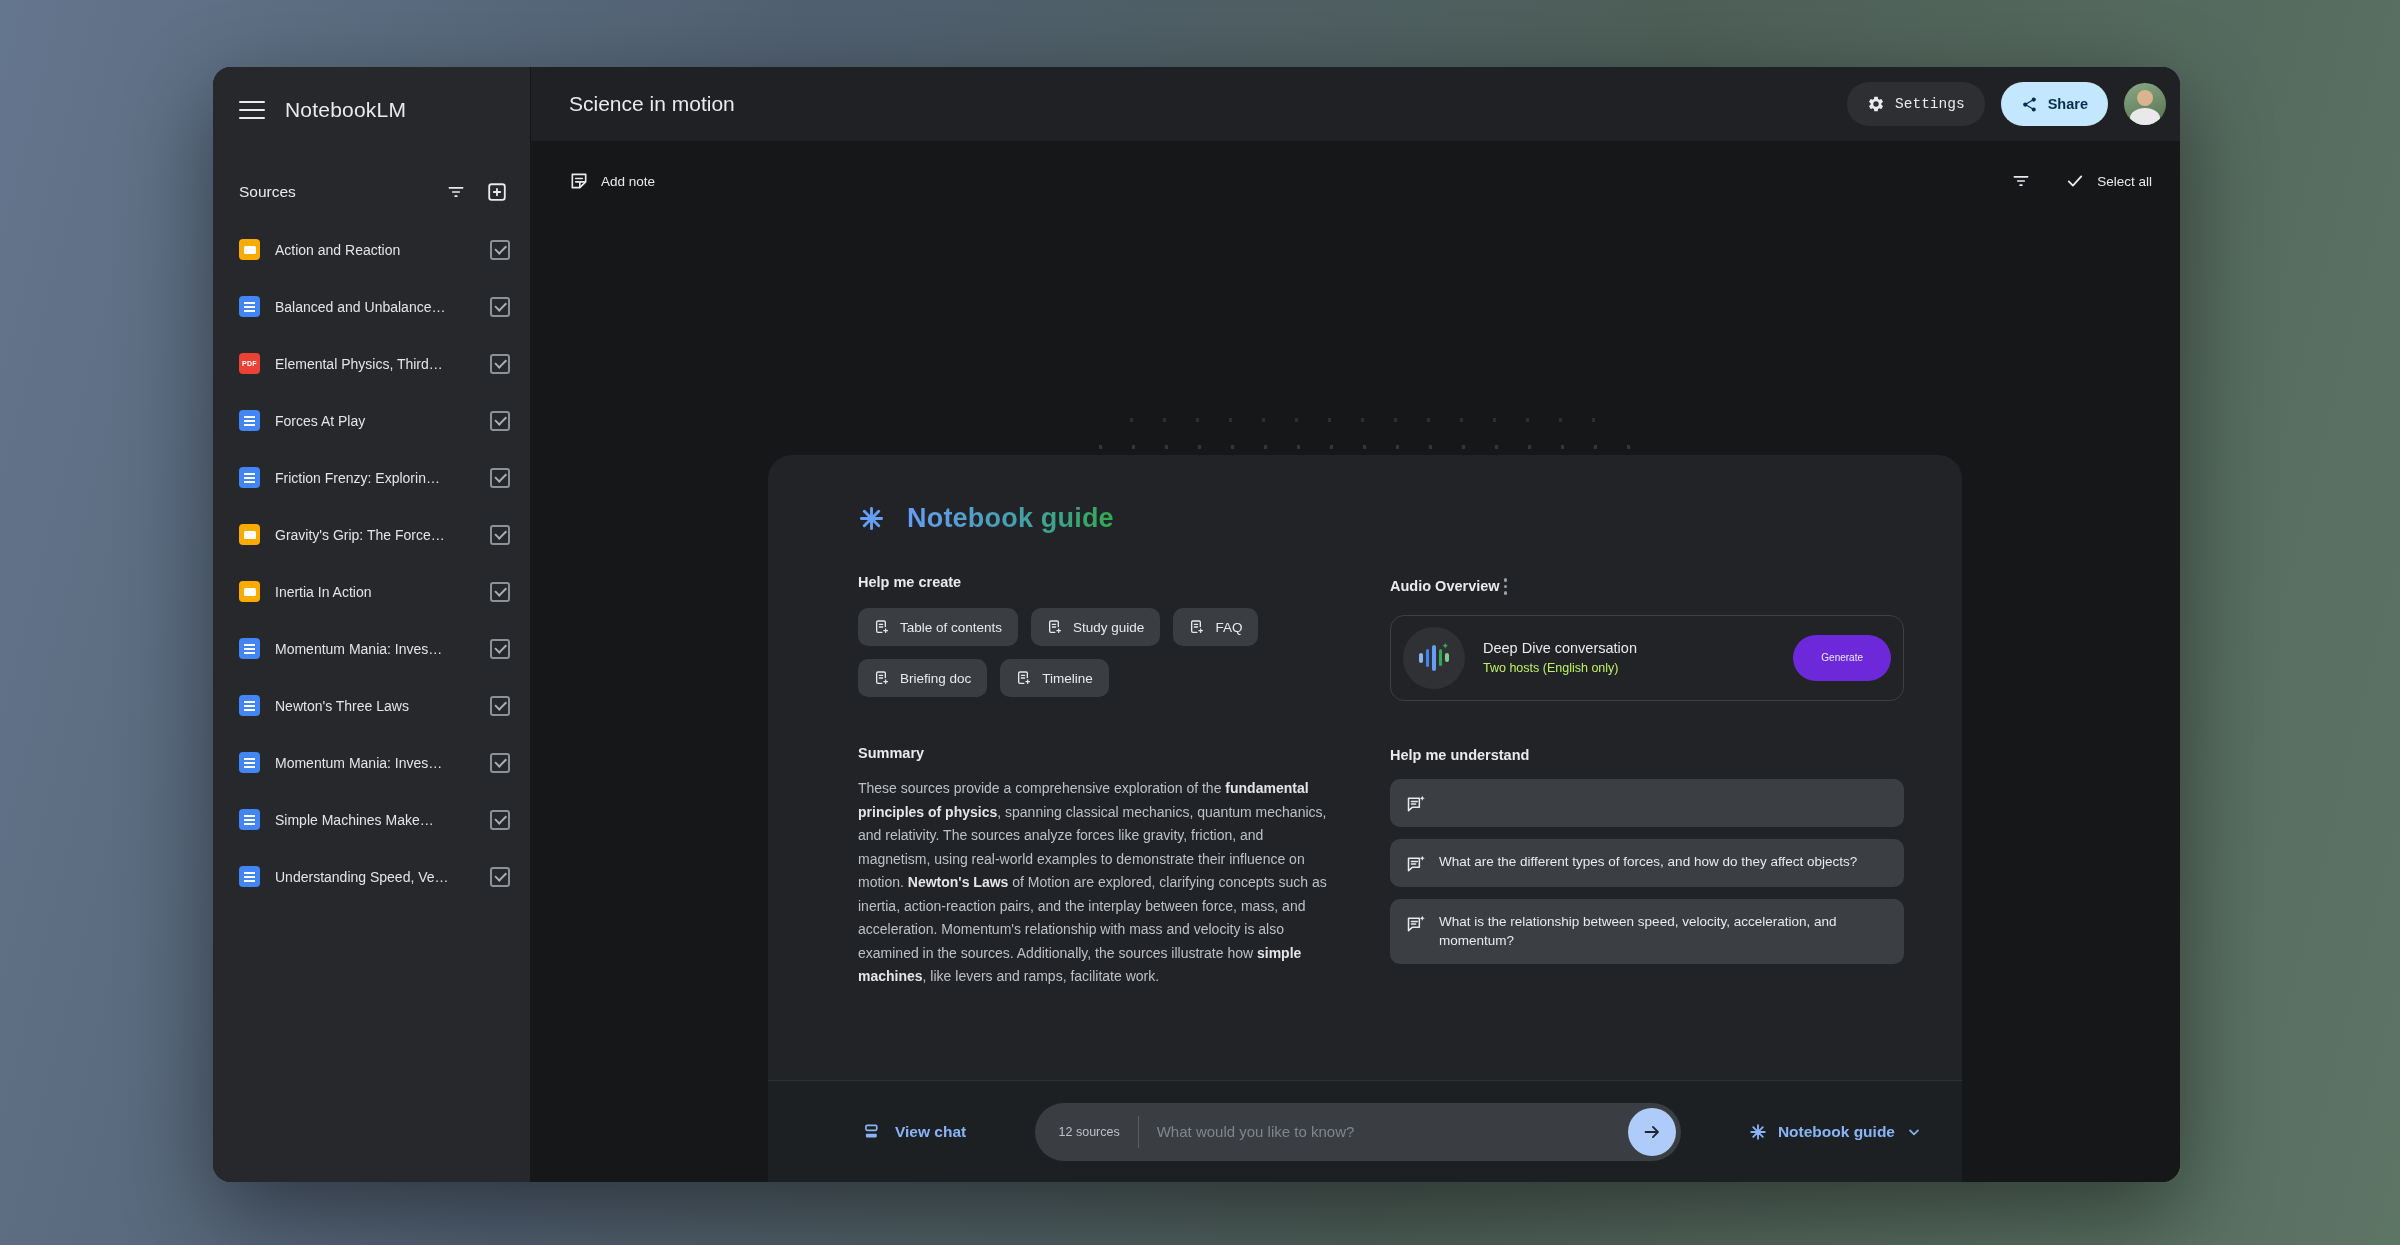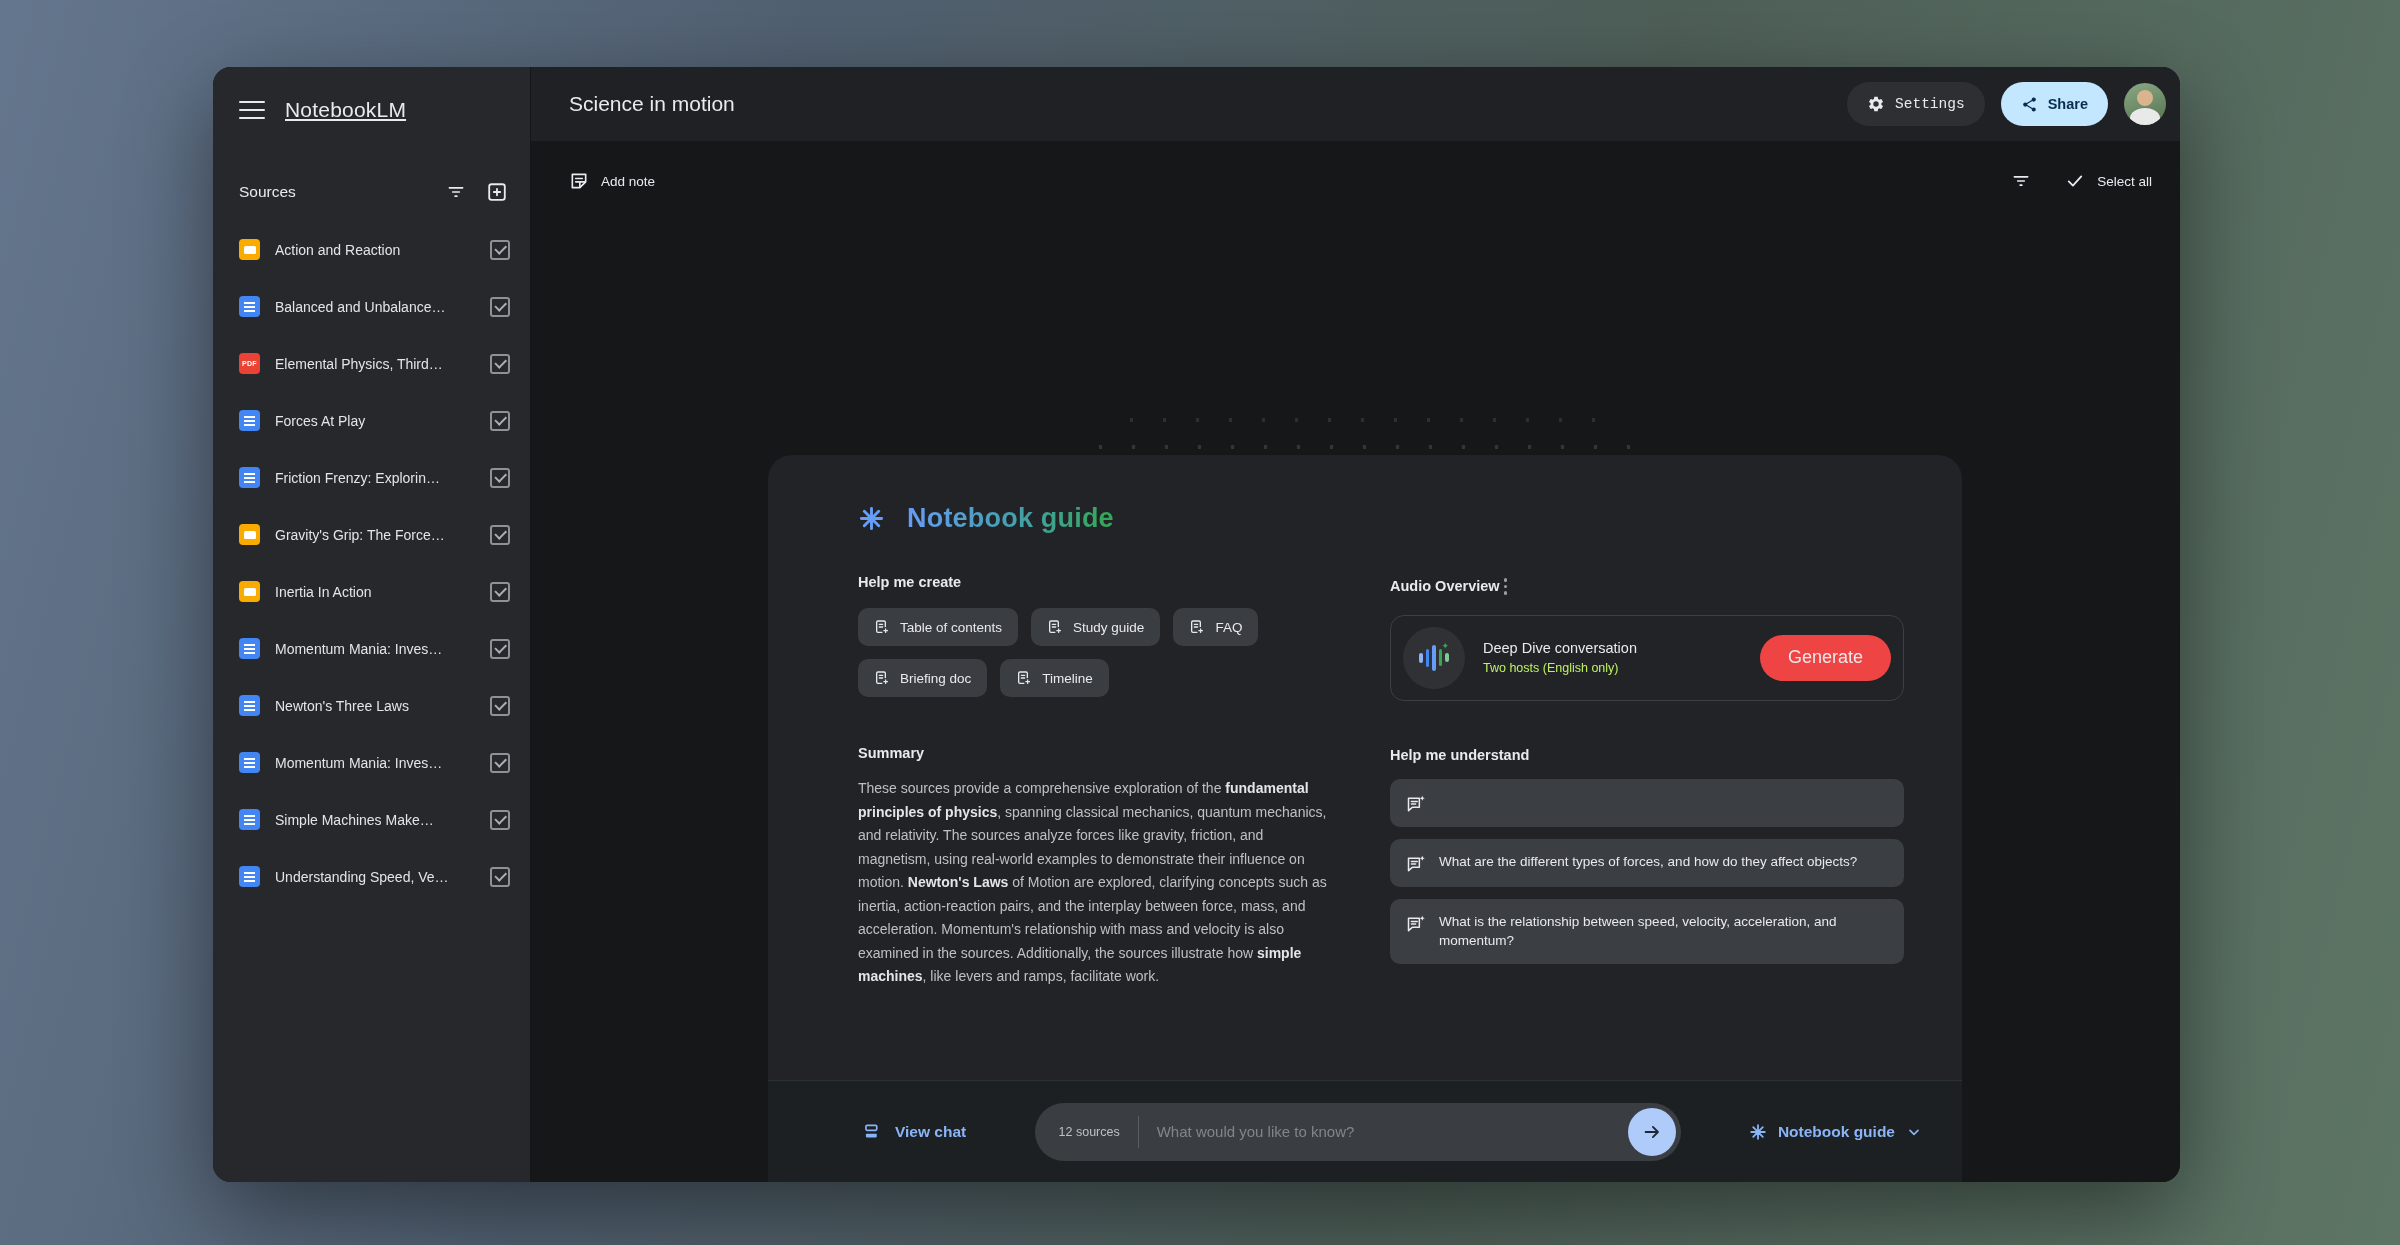--- a/index.html
+++ b/index.html
@@ -8,21 +8,21 @@
     background:linear-gradient(104deg,#64768d 0%,#516071 30%,#4e5f58 62%,#5d7565 100%); }
   .window { position:absolute; left:213px; top:67px; width:1967px; height:1115px;
     border-radius:18px; overflow:hidden; display:flex; background:#161719;
     box-shadow:0 30px 90px rgba(0,0,0,.45); }
 
   
   .sidebar { width:318px; background:#26282b; border-right:1px solid rgba(0,0,0,.45); flex:none; display:flex; flex-direction:column; }
   .sb-header { height:86px; display:flex; align-items:center; padding:0 24px 0 26px; gap:20px; }
   .hamburger { width:26px; height:18px; display:flex; flex-direction:column; justify-content:space-between; cursor:pointer; background:none; border:none; }
   .hamburger i { display:block; height:2.4px; border-radius:2px; background:#e8eaed; }
-  .app-title { color:#e8eaed; font-size:21px; letter-spacing:.2px;text-decoration:underline; }
+  .app-title { color:#e8eaed; font-size:21px; letter-spacing:.2px; }
   .sources-header { margin-top:16px; height:46px; display:flex; align-items:center; padding:0 22px 0 26px; }
   .sources-title { color:#e8eaed; font-size:15.5px; }
   .sb-actions { margin-left:auto; display:flex; align-items:center; gap:20px; }
   .icon-btn { background:none; border:none; cursor:pointer; display:flex; align-items:center; justify-content:center; }
   .source-list { list-style:none; margin-top:6px; }
   .source-row { height:57px; display:flex; align-items:center; gap:15px; padding:0 20px 0 26px; cursor:pointer; }
   .src-icon { width:21px; height:21px; border-radius:4px; flex:none; position:relative; }
   .src-icon.t-doc { background:#4285f4; }
   .src-icon.t-doc::after { content:""; position:absolute; left:5px; top:5.5px; width:11px; height:2px; background:#fff;
       box-shadow:0 4px 0 #fff, 0 8px 0 #fff; }
@@ -84,21 +84,21 @@
   .audio-disc i { display:block; width:3.5px; border-radius:2px; }
   .audio-disc i:nth-child(1){ height:10px; background:#8ab4f8; }
   .audio-disc i:nth-child(2){ height:18px; background:#4285f4; }
   .audio-disc i:nth-child(3){ height:26px; background:#669df6; }
   .audio-disc i:nth-child(4){ height:17px; background:#34a853; }
   .audio-disc i:nth-child(5){ height:9px;  background:#81c995; }
   .audio-spark { position:absolute; right:16px; top:15px; color:#34a853; font-size:9px; line-height:1; }
   .audio-title { color:#e8eaed; font-size:14.5px; }
   .audio-sub { color:#bef264; font-size:12.5px; margin-top:5px; }
   .generate-btn { margin-left:auto; height:46px; padding:0 28px; border-radius:23px; border:none;
-      background:#ef4444; color:#e8eaed; font-size:18px; cursor:pointer; font-family:inherit; }
+      background:#6d28d9; color:#e8eaed; font-size:10px; cursor:pointer; font-family:inherit; }
 
   .summary-label { margin-top:48px; }
   .summary-text { margin-top:16px; color:#bdc1c6; font-size:14px; line-height:23.5px; }
   .summary-text b { color:#e3e5e8; }
 
   .questions { margin-top:16px; display:flex; flex-direction:column; gap:12px; }
   .q-card { background:#3b3e42; border-radius:10px; padding:13px 16px; display:flex; gap:13px; cursor:pointer; border:none; text-align:left; font-family:inherit; }
   .q-card svg { flex:none; margin-top:2px; }
   .q-text { color:#e8eaed; font-size:13.5px; line-height:19.5px; }
   .understand-label { margin-top:46px; }

